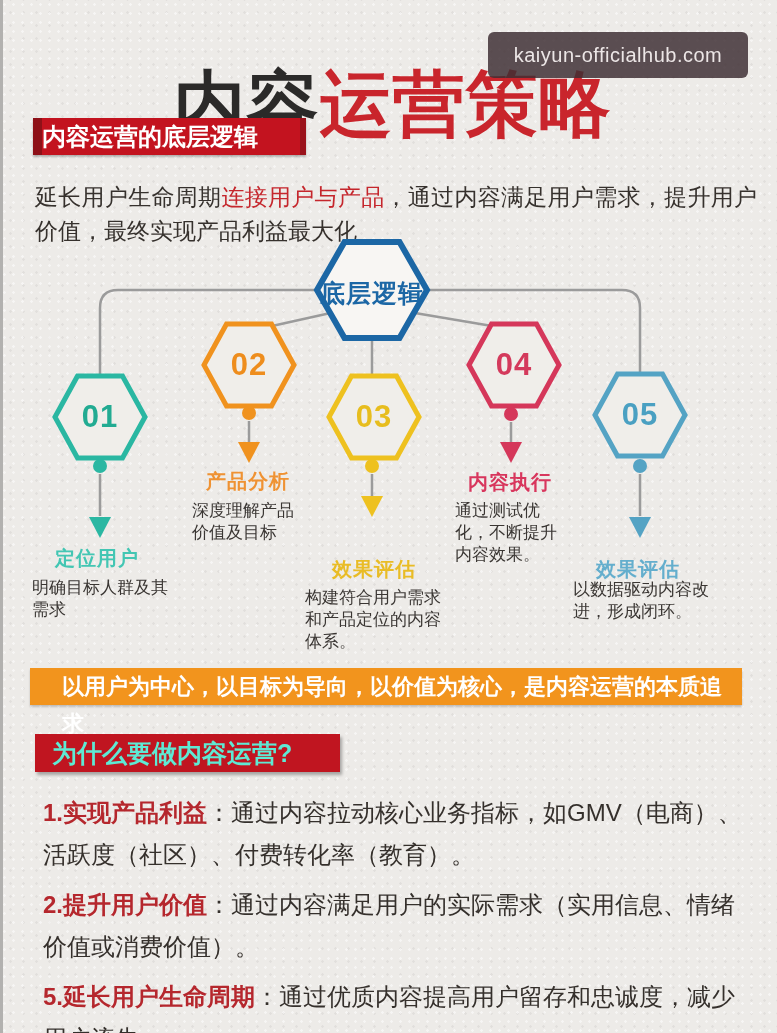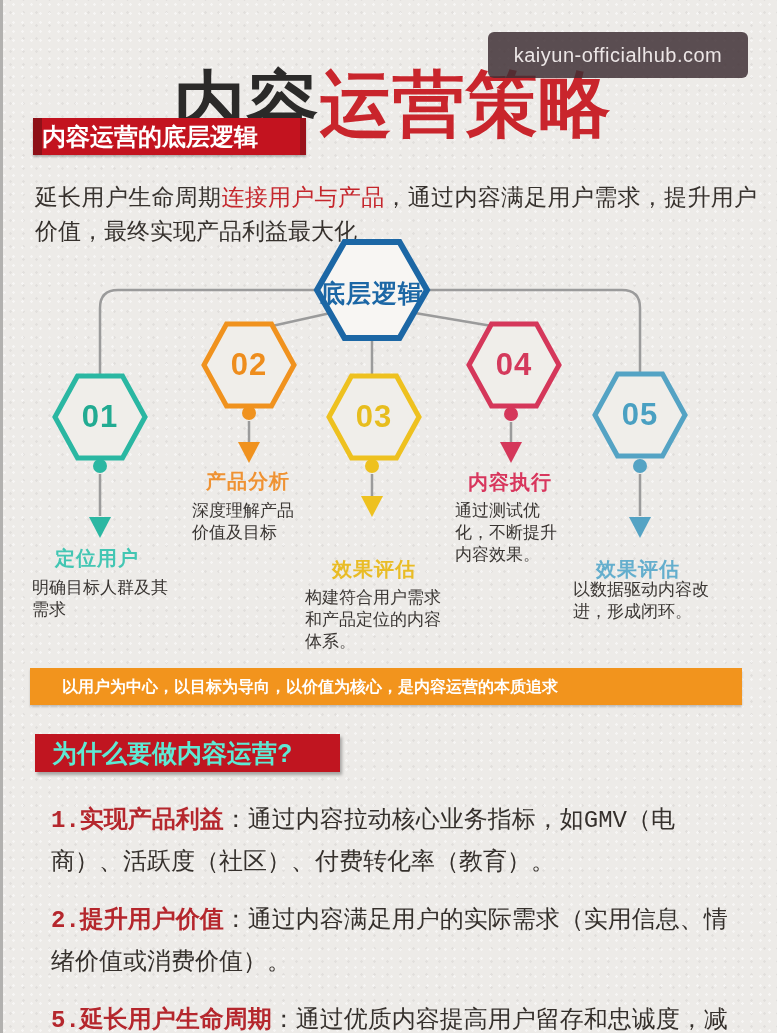--- a/index.html
+++ b/index.html
@@ -25,21 +25,21 @@
   .watermark{position:absolute;left:488px;top:32px;width:260px;height:46px;border-radius:6px;
     background:rgba(62,47,51,.84);color:#ece6e6;font-size:20px;display:flex;align-items:center;
     justify-content:center;z-index:5;letter-spacing:.5px;}
 
   
   .ribbon-red1{position:absolute;left:33px;top:118px;width:258px;height:37px;background:#c3131f;
     border-left:9px solid #8e1118;border-right:6px solid #9a121a;
     color:#fff;font-size:24px;font-weight:700;line-height:37px;z-index:2;
     box-shadow:0 2px 2px rgba(0,0,0,.25);}
   .ribbon-orange{position:absolute;left:30px;top:668px;width:680px;height:37px;background:#f2941d;
-    color:#fff;font-size:16px;font-weight:700;line-height:37px;padding-left:32px;
+    color:#fff;font-size:22px;font-weight:700;line-height:37px;padding-left:32px;
     box-shadow:0 2px 2px rgba(0,0,0,.2);}
   .ribbon-red2{position:absolute;left:35px;top:734px;width:288px;height:38px;background:#c01520;
     color:#5eead4;font-size:25px;font-weight:700;line-height:38px;padding-left:17px;
     box-shadow:2px 3px 3px rgba(0,0,0,.3);}
 
   
   .intro{position:absolute;left:35px;top:157px;width:722px;font-size:23px;line-height:34px;
     color:#36312d;text-align:justify;}
   .intro .hl{color:#c5262c;}
 
@@ -64,21 +64,21 @@
   .node-desc{position:absolute;font-size:17px;line-height:22px;color:#3a3633;z-index:2;}
   .desc-1{left:32px;top:577px;width:142px;}
   .desc-2{left:192px;top:500px;width:110px;}
   .desc-3{left:305px;top:587px;width:142px;}
   .desc-4{left:455px;top:500px;width:112px;}
   .desc-5{left:573px;top:579px;width:142px;}
 
   
   .why-list{position:absolute;left:35px;top:784px;width:724px;font-size:24px;line-height:42px;
     color:#35302c;}
-  .why-list p{margin:16px;font-family:Liberation Mono, monospace;}
+  .why-list p{margin:8px;}
   .why-list .head{color:#b5272d;font-weight:700;}
 </style>
 </head>
 <body>
 
 <div id="page">
   <div class="edge-strip"></div>
 
   <h1 class="title"><span class="t-black">内容</span><span class="t-red">运营策略</span></h1>
 

